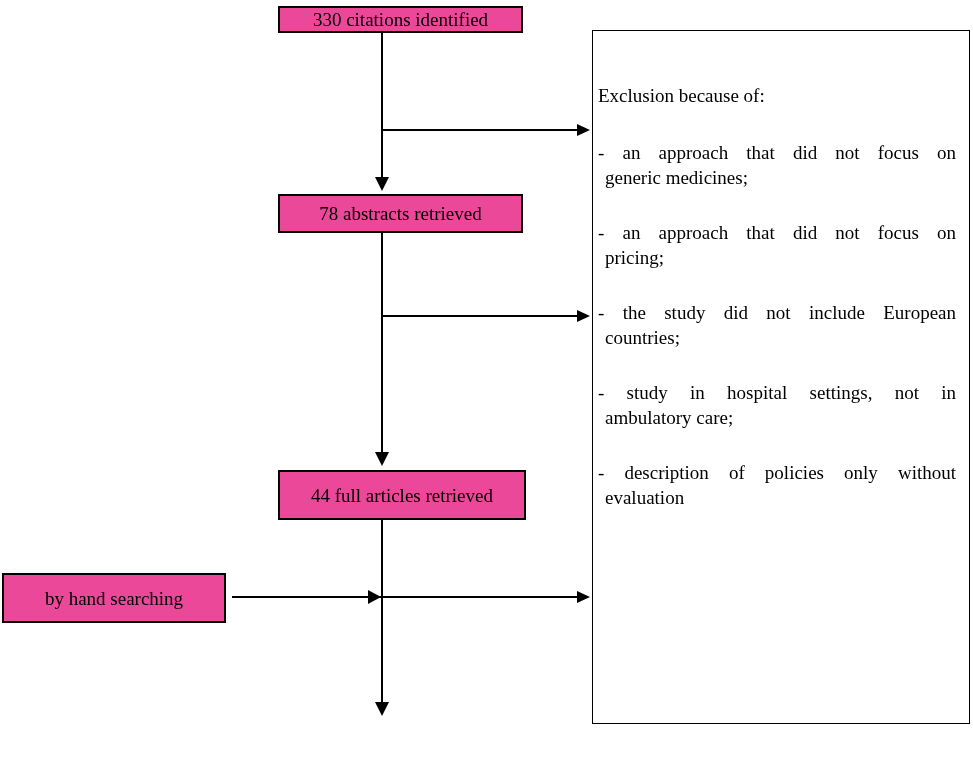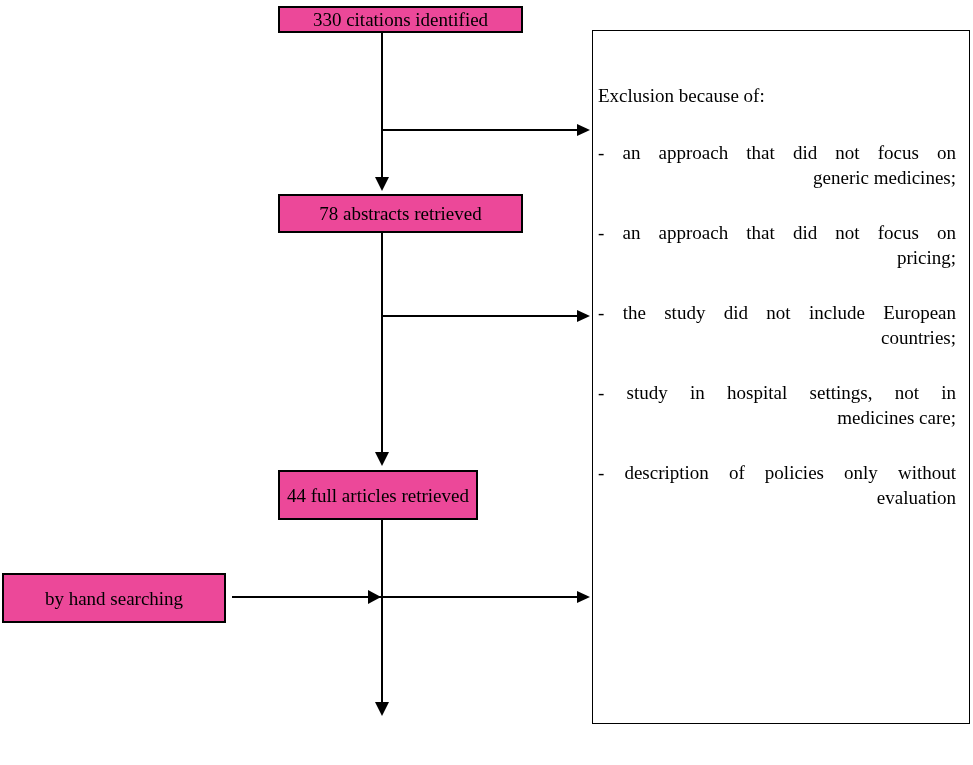--- a/index.html
+++ b/index.html
@@ -34,21 +34,21 @@
     box-sizing: border-box;
     border: 1px solid #000000;
     background: #ffffff;
     font-size: 19px;
     line-height: 25px;
     padding: 52px 13px 0 5px;
   }
   .etitle { margin: 0 0 32px 0; text-align: left; }
   .reason { margin: 0 0 30px 0; }
   .jline { text-align: justify; text-align-last: justify; }
-  .lline { text-align: right; }
+  .lline { text-align: left; margin-left: 7px; }
 
   
   .vline, .hline { position: absolute; background: #000000; }
 
   
   .ah-down {
     position: absolute; width: 0; height: 0;
     border-left: 7px solid transparent;
     border-right: 7px solid transparent;
     border-top: 14px solid #000000;
@@ -71,21 +71,21 @@
 <div class="canvas">
 
   <div class="fbox" style="left:278px; top:6px; width:245px; height:27px;">
     <span>330 citations identified</span>
   </div>
 
   <div class="fbox" style="left:278px; top:194px; width:245px; height:39px;">
     <span>78 abstracts retrieved</span>
   </div>
 
-  <div class="fbox" style="left:278px; top:470px; width:200px; height:50px;text-align:right;">
+  <div class="fbox" style="left:278px; top:470px; width:248px; height:50px;text-align:right;">
     <span>44 full articles retrieved</span>
   </div>
 
   <div class="fbox two-line" style="left:2px; top:573px; width:224px; height:50px;">
     <span>by hand searching</span>
   </div>
 
 
   <div class="ebox" style="left:592px; top:30px; width:378px; height:694px;">
     <p class="etitle">Exclusion because of:</p>
@@ -100,21 +100,21 @@
       <div class="lline">pricing;</div>
     </div>
 
     <div class="reason">
       <div class="jline">- the study did not include European</div>
       <div class="lline">countries;</div>
     </div>
 
     <div class="reason">
       <div class="jline">- study in hospital settings, not in</div>
-      <div class="lline">medicines care;</div>
+      <div class="lline">ambulatory care;</div>
     </div>
 
     <div class="reason">
       <div class="jline">- description of policies only without</div>
       <div class="lline">evaluation</div>
     </div>
   </div>
 
   <div class="vline" style="left:381px; top:33px; width:2px; height:145px;"></div>
   <div class="ah-down" style="left:375px; top:177px;"></div>

